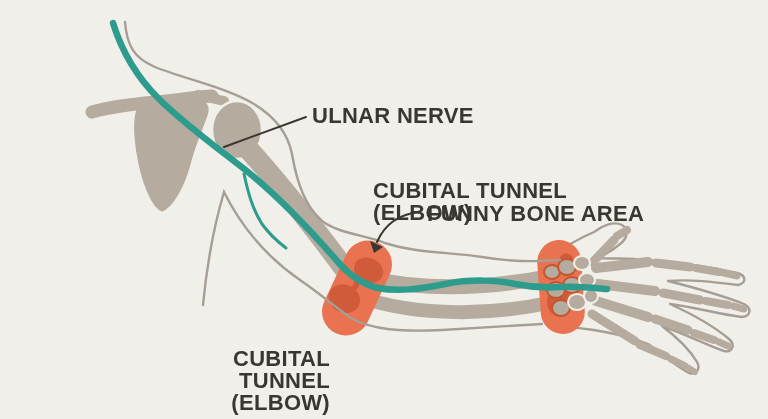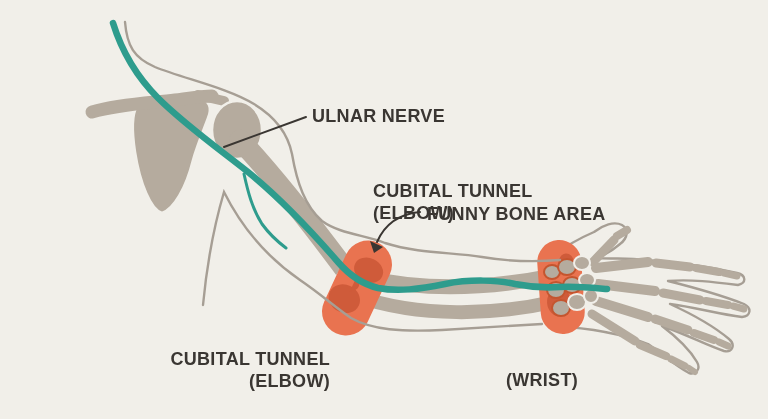--- a/index.html
+++ b/index.html
@@ -8,21 +8,21 @@
     width:768px;height:419px;
     overflow:hidden;
     background:#f1efe9;
     font-family:"Liberation Sans", sans-serif;
   }
   #art{position:absolute;left:0;top:0;}
   .label{
     position:absolute;
     color:#3a3632;
     font-weight:700;
-    font-size:18px;
+    font-size:22px;
     line-height:22px;
     letter-spacing:.3px;
     white-space:pre-line;
   }
   .label .l2{display:block;}
   .ralign{text-align:right;}
 </style>
 </head>
 <body>
 
@@ -163,16 +163,15 @@
   </div>
 
   <div class="label" style="left:427px;top:203px;">FUNNY BONE AREA</div>
 
   <div class="label ralign" style="left:140px;top:326px;width:190px;">
     <span>CUBITAL TUNNEL</span>
     <span class="l2">(ELBOW)</span>
   </div>
 
   <div class="label ralign" style="left:388px;top:347px;width:190px;">
-    <span class="l2">(WRIST)</span>
   </div>
 
 </div>
 
 </body></html>

